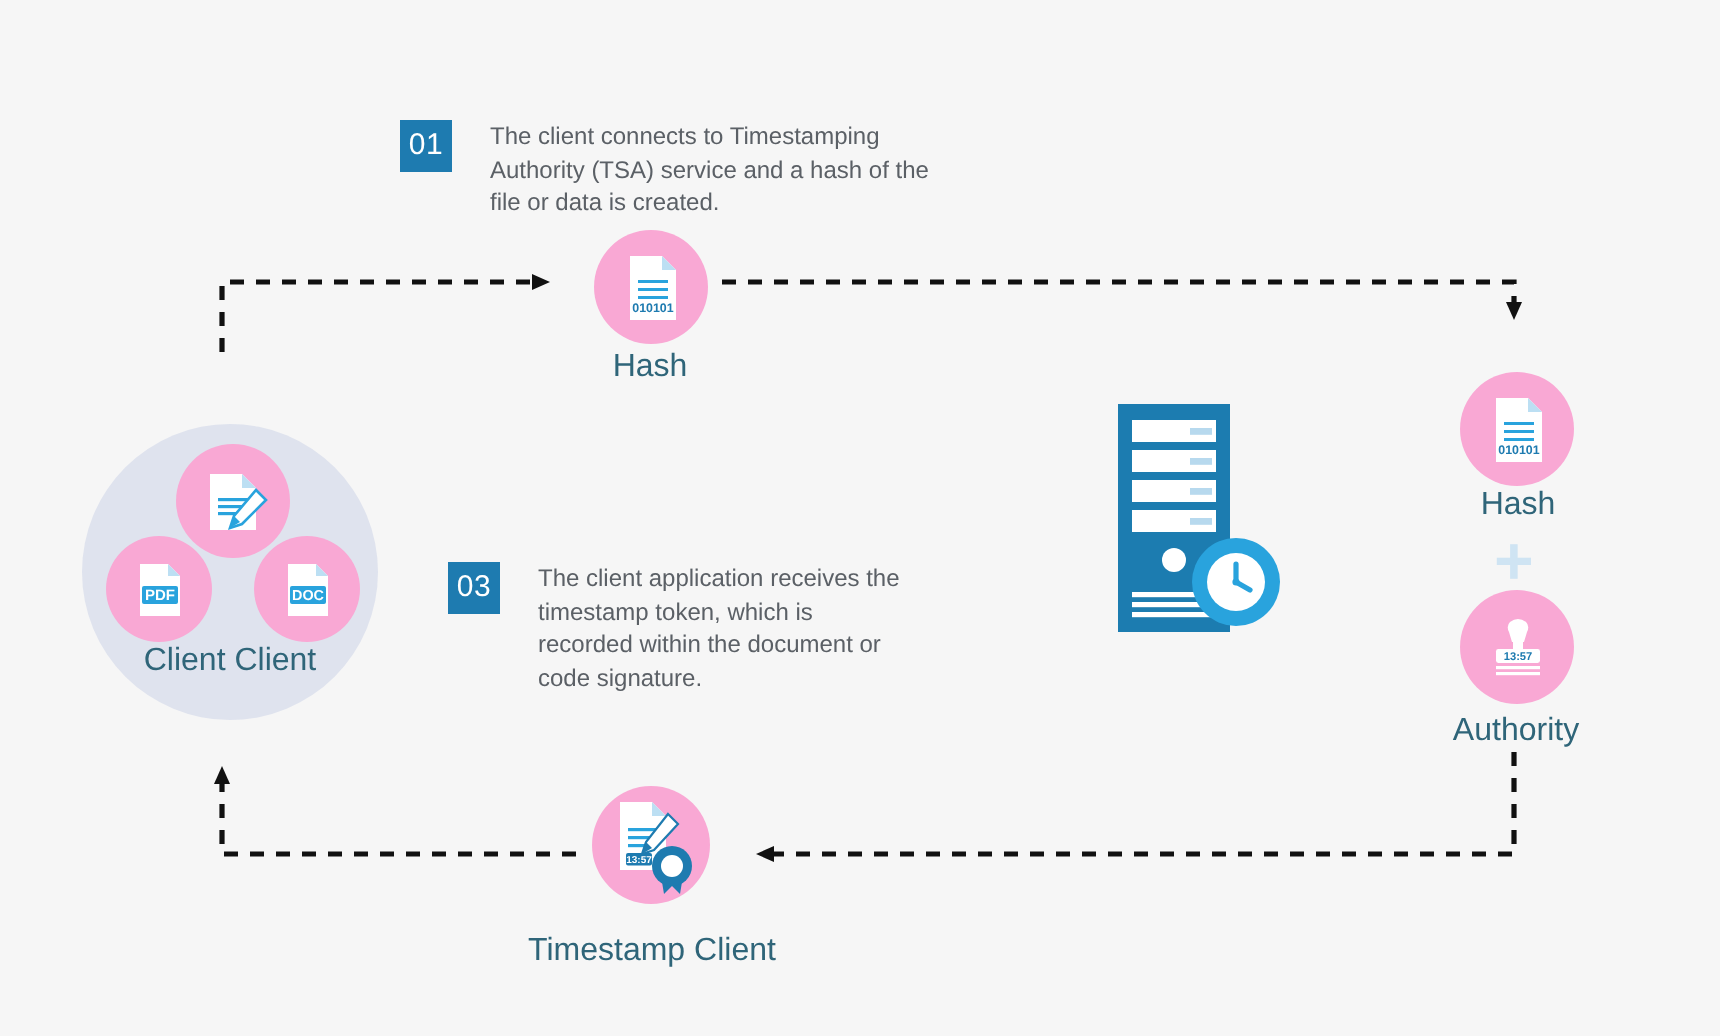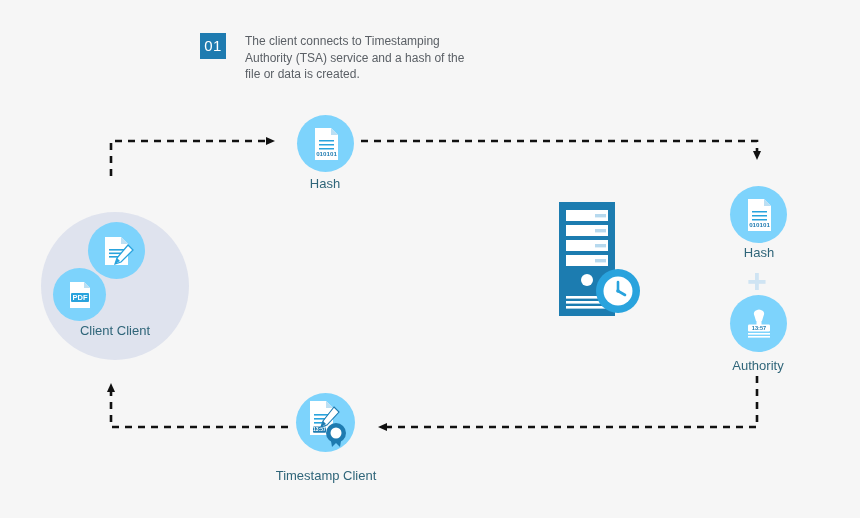--- a/index.html
+++ b/index.html
@@ -23,41 +23,41 @@
     font-family:"Liberation Sans", sans-serif;
     letter-spacing:.3px;
   }
   .step-text{
     margin-left:19px;
     font-size:12px;
     line-height:16.6px;
     color:#5b6066;
     max-width:232px;
   }
-  #step-01{left:200px;top:33px;}
+  #step-01{left:200px;top:60px;}
   #step-02{left:557px;top:40px;}
   #step-02 .step-text{max-width:244px;}
   #step-03{left:224px;top:281px;}
   #step-03 .step-text{max-width:182px;}
 
   
   .node-label{
     position:absolute;
     color:#2f6579;
-    font-size:13px;
+    font-size:16px;
     text-align:center;
     white-space:pre-line;
     line-height:18px;
   }
   .node-label.big{font-size:15.5px;line-height:20px;}
 
   
   .circ{
     position:absolute;border-radius:50%;
-    background:#7dd3fc;
+    background:#f9a8d4;
     display:flex;align-items:center;justify-content:center;
   }
 
   
   #client-halo{
     position:absolute;left:41px;top:212px;width:148px;height:148px;
     border-radius:50%;background:#dfe3ee;
   }
 
   
@@ -94,20 +94,24 @@
       <path d="M288,427 L111,427 L111,390" fill="none" stroke="#111111" stroke-width="2.6" stroke-dasharray="7,6" marker-end="url(#ah)"></path>
     </g>
   </svg>
 
   <div class="step" id="step-01">
     <div class="step-badge">01</div>
     <div class="step-text">The client connects to Timestamping Authority (TSA) service and a hash of the file or data is created.</div>
   </div>
 
 
+  <div class="step" id="step-03">
+    <div class="step-badge">03</div>
+    <div class="step-text">The client application receives the timestamp token, which is recorded within the document or code signature.</div>
+  </div>
 
   <div id="client-halo"></div>
 
   <div class="circ" style="left:88px;top:222px;width:57px;height:57px;">
     <svg width="40" height="40" viewBox="0 0 40 40">
       <path d="M8,6 L24,6 L31,13 L31,34 L8,34 Z" fill="#ffffff"></path>
       <path d="M24,6 L31,13 L24,13 Z" fill="#bcdff3"></path>
       <rect x="12" y="18" width="15" height="1.6" fill="#29a3dd"></rect>
       <rect x="12" y="21.5" width="15" height="1.6" fill="#29a3dd"></rect>
       <rect x="12" y="25" width="11" height="1.6" fill="#29a3dd"></rect>
@@ -118,20 +122,28 @@
 
   <div class="circ" style="left:53px;top:268px;width:53px;height:53px;">
     <svg width="34" height="34" viewBox="0 0 34 34">
       <path d="M7,4 L21,4 L27,10 L27,30 L7,30 Z" fill="#ffffff"></path>
       <path d="M21,4 L27,10 L21,10 Z" fill="#bcdff3"></path>
       <rect x="8" y="15" width="18" height="9" rx="1" fill="#29a3dd"></rect>
       <text x="17" y="22" font-family="Liberation Sans, sans-serif" font-size="7.5" font-weight="bold" fill="#ffffff" text-anchor="middle">PDF</text>
     </svg>
   </div>
 
+  <div class="circ" style="left:127px;top:268px;width:53px;height:53px;">
+    <svg width="34" height="34" viewBox="0 0 34 34">
+      <path d="M7,4 L21,4 L27,10 L27,30 L7,30 Z" fill="#ffffff"></path>
+      <path d="M21,4 L27,10 L21,10 Z" fill="#bcdff3"></path>
+      <rect x="8" y="15" width="18" height="9" rx="1" fill="#29a3dd"></rect>
+      <text x="17" y="22" font-family="Liberation Sans, sans-serif" font-size="7.2" font-weight="bold" fill="#ffffff" text-anchor="middle">DOC</text>
+    </svg>
+  </div>
 
   <div class="node-label" style="left:35px;top:322px;width:160px;">Client Client</div>
 
   <div class="circ" style="left:297px;top:115px;width:57px;height:57px;">
     <svg width="36" height="38" viewBox="0 0 36 38">
       <path d="M7,3 L23,3 L30,10 L30,35 L7,35 Z" fill="#ffffff"></path>
       <path d="M23,3 L30,10 L23,10 Z" fill="#bcdff3"></path>
       <rect x="11" y="15" width="15" height="1.5" fill="#29a3dd"></rect>
       <rect x="11" y="19" width="15" height="1.5" fill="#29a3dd"></rect>
       <rect x="11" y="23" width="15" height="1.5" fill="#29a3dd"></rect>

